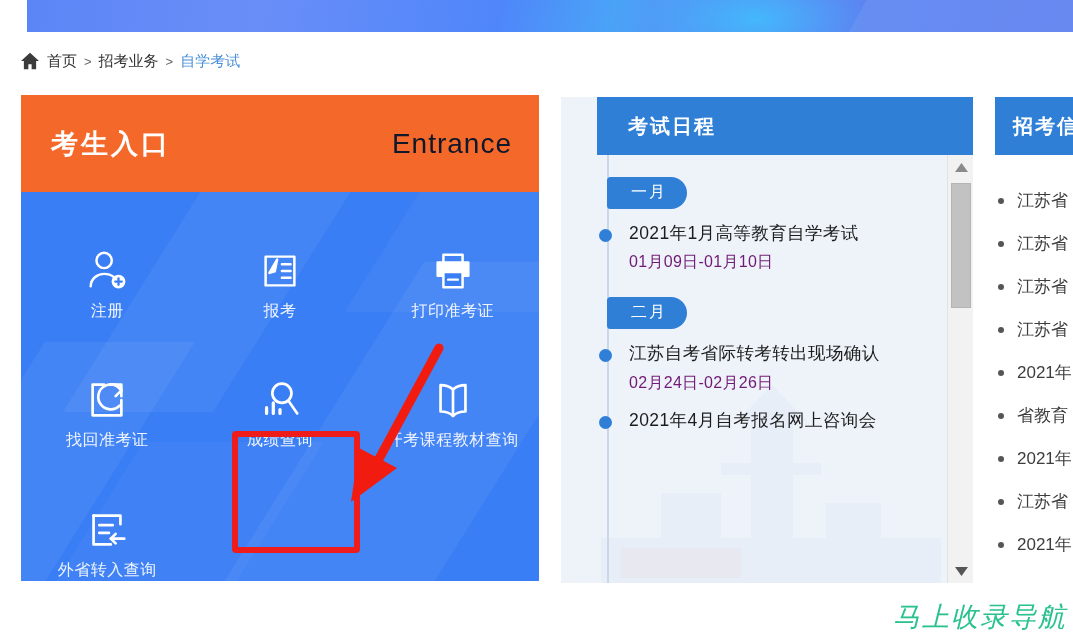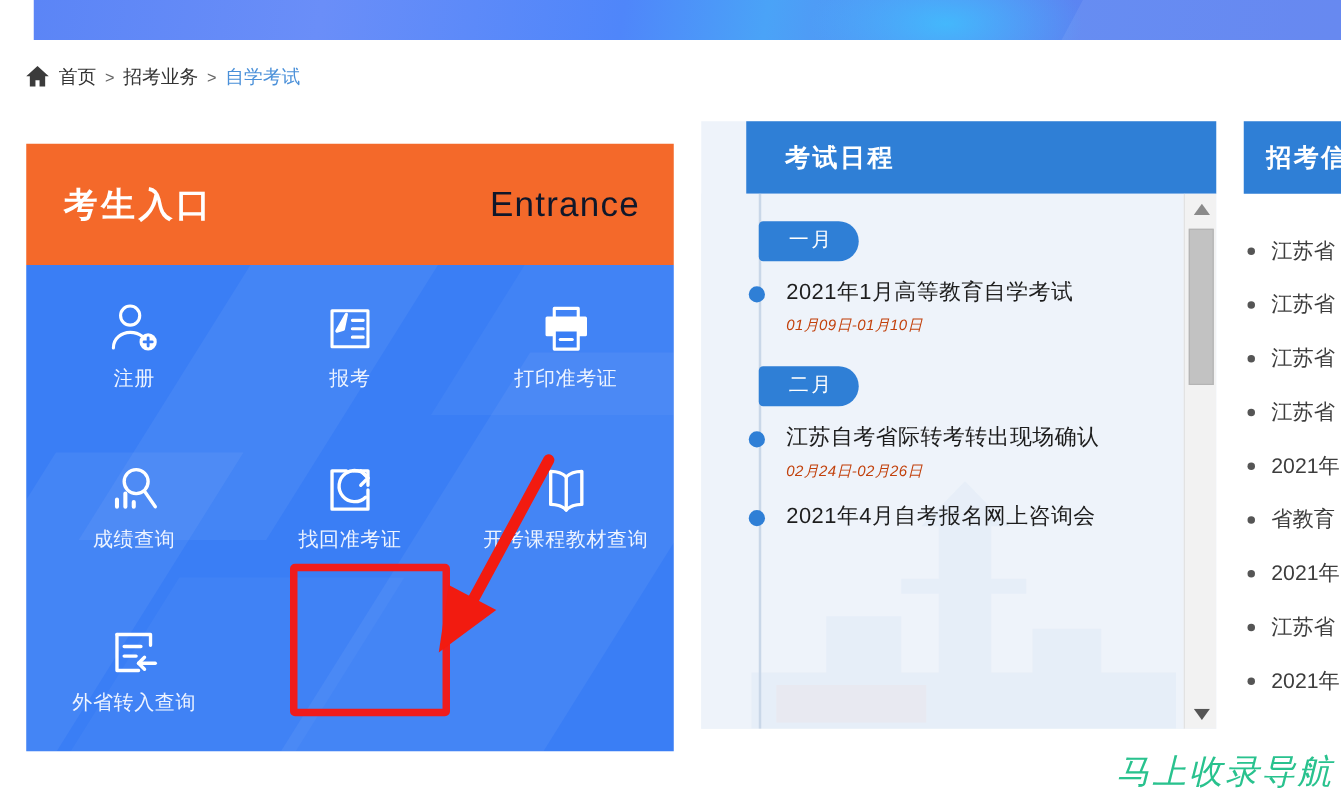--- a/index.html
+++ b/index.html
@@ -32,21 +32,21 @@
     display:flex; align-items:center; gap:7px;
     font-size:15px; color:#333;
   }
   .home-icon { width:20px; height:18px; display:block; }
   .bc-sep { color:#666; font-size:13px; }
   .bc-link { color:#333; }
   .bc-current { color:#4a90d9; }
 
   
   .entrance {
-    position:absolute; left:21px; top:115px; width:518px; height:486px;
+    position:absolute; left:21px; top:95px; width:518px; height:486px;
   }
   .entrance-head {
     position:relative; height:97px; background:#f4692a;
     display:flex; align-items:center; justify-content:space-between;
     padding:0 27px 0 30px; overflow:hidden;
   }
   .entrance-head .h-cn { color:#fff; font-size:27px; font-weight:bold; letter-spacing:3px; }
   .entrance-head .h-en { color:#0f172a; font-size:28px; letter-spacing:1px; }
   .entrance-body {
     position:relative; height:389px; background:#3a7ef5; overflow:hidden;
@@ -57,21 +57,21 @@
   .chev.c2 { left:300px; top:70px; width:210px; height:330px; }
   .chev.c3 { left:-70px; top:150px; width:150px; height:300px; }
   .chev.c4 { left:380px; top:-60px; width:220px; height:180px; background:rgba(255,255,255,.04); }
   .chev.c5 { left:60px; top:250px; width:180px; height:200px; background:rgba(255,255,255,.035); }
 
   .grid {
     position:relative; display:grid; grid-template-columns:repeat(3,1fr);
     grid-template-rows:repeat(3,1fr); height:100%; z-index:2;
   }
   .cell {
-    display:flex; flex-direction:column; align-items:center; justify-content:center;
+    display:flex; flex-direction:column; align-items:center; justify-content:flex-end;
     gap:7px; color:#fff; cursor:pointer;
   }
   .cell .ic { width:46px; height:46px; display:block; }
   .cell .lbl { font-size:16px; letter-spacing:.5px; color:#eef4ff; }
 
   
   .red-box {
     position:absolute; left:211px; top:336px; width:128px; height:122px;
     border:6px solid #ef1c1c; border-radius:4px; z-index:5; pointer-events:none;
   }
@@ -101,21 +101,21 @@
     position:relative; display:inline-block; margin-left:8px; margin-bottom:12px;
     background:#2f7fd6; color:#fff; font-size:16px; padding:5px 20px 6px 24px;
     border-radius:4px 18px 18px 4px; letter-spacing:2px;
   }
   .tl-item { position:relative; margin-left:8px; margin-bottom:14px; padding-left:22px; }
   .tl-item .dot {
     position:absolute; left:-8px; top:8px; width:13px; height:13px; border-radius:50%;
     background:#2f7fd6;
   }
   .tl-title { font-size:17.5px; color:#1d1d1d; line-height:1.45; letter-spacing:.4px; }
-  .tl-date { font-size:12px; color:#c2410c; margin-top:6px; letter-spacing:.3px;font-style:italic; }
+  .tl-date { font-size:16px; color:#701a75; margin-top:6px; letter-spacing:.3px; }
   .gap { height:10px; }
 
   
   .sbar {
     position:absolute; right:0; top:0; width:26px; height:100%;
     background:#f2f2f2; border-left:1px solid #e2e2e2;
   }
   .sb-btn {
     position:absolute; left:0; width:26px; height:24px;
     display:flex; align-items:center; justify-content:center; cursor:pointer;
@@ -220,38 +220,38 @@
               <path d="M14 25h20v16H14z" fill="#3a7ef5" stroke="#fff"></path>
               <path d="M19 33h10"></path>
             </svg>
           </span>
           <span class="lbl">打印准考证</span>
         </div>
 
         <div class="cell">
           <span>
             <svg class="ic" viewBox="0 0 48 48" fill="none" stroke="#fff" stroke-width="2.8" stroke-linecap="round" stroke-linejoin="round">
-              <circle cx="26" cy="17" r="10"></circle>
-              <path d="M33 25l9 13"></path>
-              <path d="M10 38v-6M17 38v-11M24 38v-4" stroke-width="3.4"></path>
-            </svg>
-          </span>
-          <span class="lbl">成绩查询</span>
-        </div>
-
-        <div class="cell">
-          <span>
-            <svg class="ic" viewBox="0 0 48 48" fill="none" stroke="#fff" stroke-width="2.8" stroke-linecap="round" stroke-linejoin="round">
               <path d="M21 8H9v32h30V24"></path>
               <path d="M27 8h12v12"></path>
               <path d="M39 14a13 13 0 10-2 16" stroke-dasharray="0"></path>
               <path d="M33 8l6 6-6 6"></path>
             </svg>
           </span>
           <span class="lbl">找回准考证</span>
+        </div>
+
+        <div class="cell">
+          <span>
+            <svg class="ic" viewBox="0 0 48 48" fill="none" stroke="#fff" stroke-width="2.8" stroke-linecap="round" stroke-linejoin="round">
+              <circle cx="26" cy="17" r="10"></circle>
+              <path d="M33 25l9 13"></path>
+              <path d="M10 38v-6M17 38v-11M24 38v-4" stroke-width="3.4"></path>
+            </svg>
+          </span>
+          <span class="lbl">成绩查询</span>
         </div>
 
 
 
         <div class="cell">
           <span>
             <svg class="ic" viewBox="0 0 48 48" fill="none" stroke="#fff" stroke-width="2.8" stroke-linecap="round" stroke-linejoin="round">
               <path d="M24 13c-3-3-7-4.6-13-4.6V36c6 0 10 1.6 13 4.6"></path>
               <path d="M24 13c3-3 7-4.6 13-4.6V36c-6 0-10 1.6-13 4.6"></path>
               <path d="M24 13v27.6"></path>

